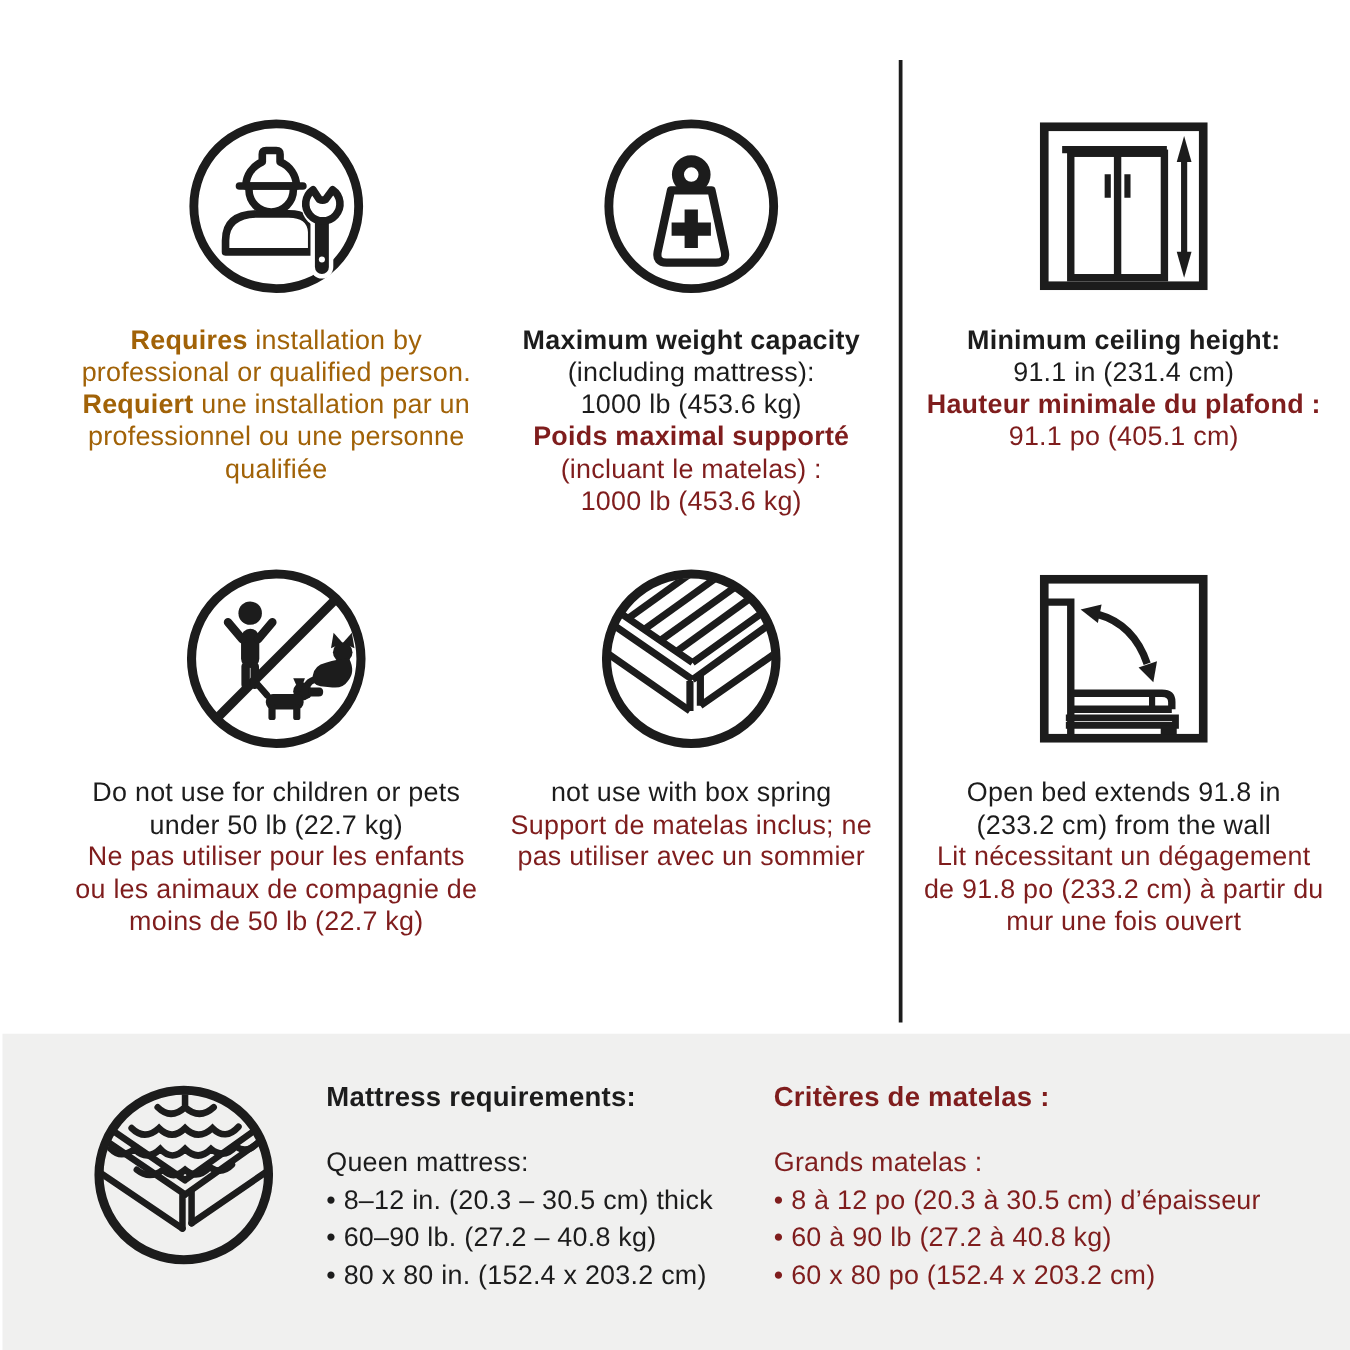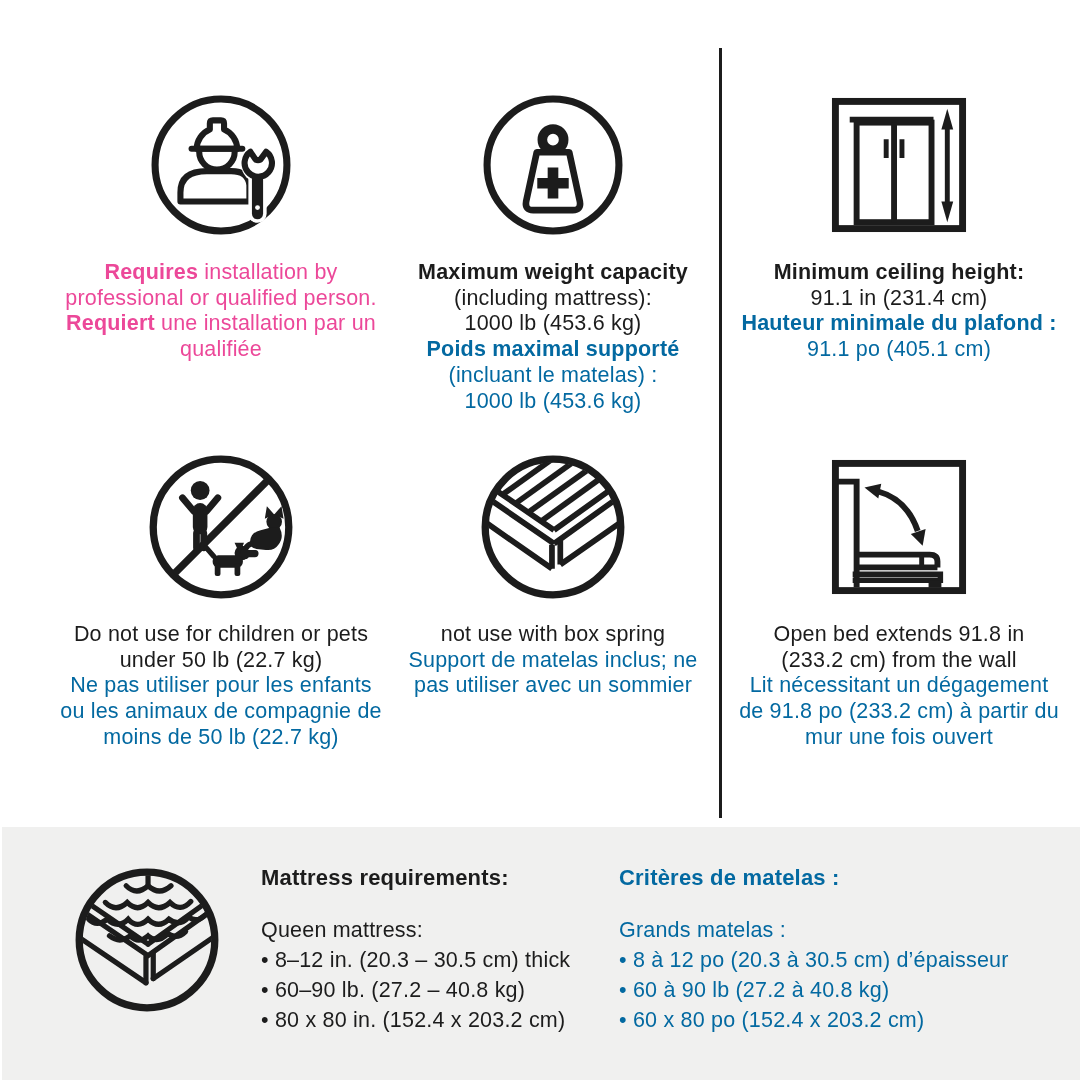--- a/index.html
+++ b/index.html
@@ -3,22 +3,22 @@
 <meta charset="utf-8">
 <style>
   html,body{margin:0;padding:0;background:#ffffff;}
   .canvas{position:relative;width:1080px;height:1080px;background:#ffffff;overflow:hidden;
           font-family:"Liberation Sans",sans-serif;color:#1c1c1c;}
   .divider{position:absolute;left:719px;top:48px;width:2.5px;height:770px;background:#1c1c1c;}
   .cell{position:absolute;text-align:center;}
   .icon-wrap{height:142px;margin-bottom:24px;display:flex;justify-content:center;align-items:center;}
   .t{font-size:21.5px;line-height:25.7px;letter-spacing:.2px;}
   .bold{font-weight:700;}
-  .red{color:#ec4899;}
-  .gray{color:#0369a1;}
+  .red{color:#a16207;}
+  .gray{color:#7f1d1d;}
   .c1{left:58px;top:94px;width:326px;}
   .c2{left:396px;top:94px;width:314px;}
   .c3{left:736px;top:94px;width:326px;}
   .c4{left:58px;top:456px;width:326px;}
   .c5{left:396px;top:456px;width:314px;}
   .c6{left:736px;top:456px;width:326px;}
   .bottom{position:absolute;left:2px;top:827px;width:1080px;height:253px;background:#f0f0ef;}
   .mat-icon{position:absolute;left:72px;top:40px;}
   .spec-col{position:absolute;top:38px;}
   .col-en{left:259px;}
@@ -46,20 +46,21 @@
         <circle cx="107" cy="70" r="17" fill="#fff"></circle>
         <path d="M106 118 V80" stroke="#1c1c1c" stroke-width="11" stroke-linecap="round"></path>
         <path d="M99 57 L104 64.5 a5.5 5.5 0 0 0 5 0 L114.5 57 A13.5 13.5 0 1 1 99 57 Z" fill="#fff" stroke="#1c1c1c" stroke-width="6" stroke-linejoin="round"></path>
         <circle cx="106" cy="112" r="2.4" fill="#fff"></circle>
       </svg>
     </div>
     <div class="t red">
       <div><span class="bold">Requires</span><span> installation by</span></div>
       <div>professional or qualified person.</div>
       <div><span class="bold">Requiert</span><span> une installation par un</span></div>
+      <div>professionnel ou une personne</div>
       <div>qualifiée</div>
     </div>
   </div>
 
   <div class="cell c2">
     <div class="icon-wrap">
       <svg width="142" height="142" viewBox="0 0 140 140" fill="none">
         <circle cx="70" cy="70" r="65" stroke="#1c1c1c" stroke-width="7"></circle>
         <circle cx="70" cy="45" r="10.5" stroke="#1c1c1c" stroke-width="9.5"></circle>
         <path d="M54 57.5 H86 L96.5 106 Q98 114.5 89.5 114.5 H50.5 Q42 114.5 43.5 106 Z" fill="#fff" stroke="#1c1c1c" stroke-width="6.5" stroke-linejoin="round"></path>

